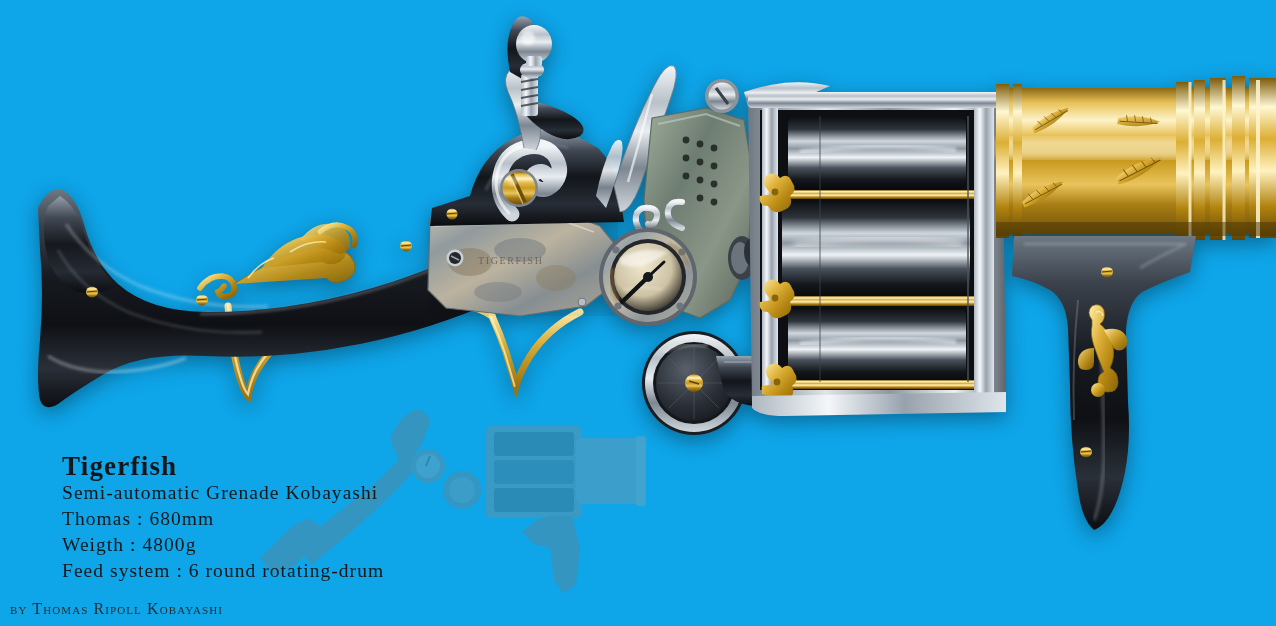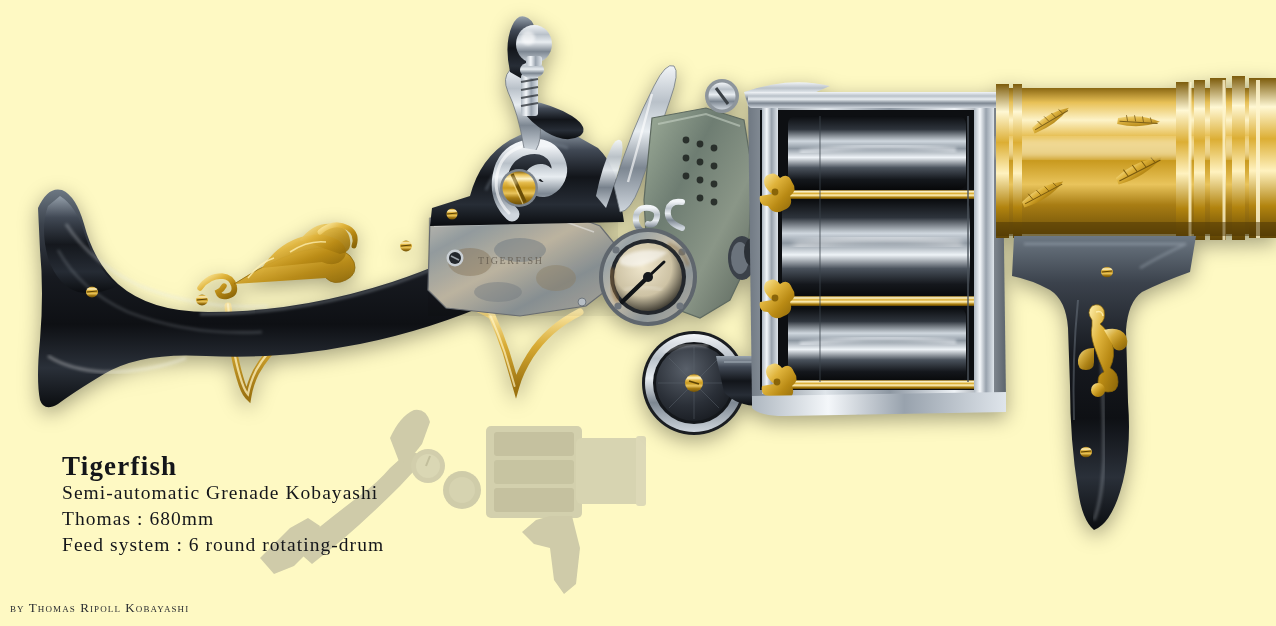--- a/index.html
+++ b/index.html
@@ -12,33 +12,33 @@
   .abs{position:absolute;}
   .shadowed{filter:drop-shadow(0 6px 10px rgba(0,0,0,.35));}
 
   
   #spec{left:62px;top:452px;color:#14161a;z-index:60;}
   #spec .title{font-family:"Liberation Serif",serif;font-weight:bold;
         font-size:27px;letter-spacing:1.2px;line-height:1.05;}
   #spec .line{font-family:"Liberation Serif",serif;font-size:19.5px;
         letter-spacing:1.05px;line-height:1.33;white-space:nowrap;}
   #credit{left:10px;top:600px;font-family:"Liberation Serif",serif;
-        font-size:13px;letter-spacing:1.1px;color:#2a2d31;
+        font-size:16px;letter-spacing:1.1px;color:#2a2d31;
         font-variant:small-caps;z-index:60;}
 
   
   #ghost{left:250px;top:398px;width:420px;height:200px;z-index:10;
          opacity:.42;filter:grayscale(1) contrast(.62) brightness(1.06);}
 
   svg{display:block;overflow:visible;}
 </style>
 </head>
 <body style="background: rgb(160, 160, 160);">
 
-<div id="stage" style="background: #fef9c3;">
+<div id="stage" style="background: #0ea5e9;">
 
   <svg class="abs" width="0" height="0" aria-hidden="true">
     <defs>
 
       <linearGradient id="gWood" x1="0" y1="0" x2="0" y2="1">
         <stop offset="0" stop-color="#6d7883"></stop>
         <stop offset=".16" stop-color="#3b424c"></stop>
         <stop offset=".40" stop-color="#171a20"></stop>
         <stop offset=".62" stop-color="#0e1014"></stop>
         <stop offset=".82" stop-color="#2a3039"></stop>
@@ -555,18 +555,19 @@
         <path d="M1096 312 Q1102 310 1103 316" fill="none" stroke="#fff1b4" stroke-width="1.4" opacity=".85"></path>
       </g>
     </g>
 
   </svg>
 
   <div id="spec" class="abs">
     <div class="title">Tigerfish</div>
     <div class="line">Semi-automatic Grenade Kobayashi</div>
     <div class="line">Thomas : 680mm</div>
+    <div class="line">Weigth : 4800g</div>
     <div class="line">Feed system : 6 round rotating-drum</div>
   </div>
 
   <div id="credit" class="abs">by Thomas Ripoll Kobayashi</div>
 
 </div>
 
 </body></html>

